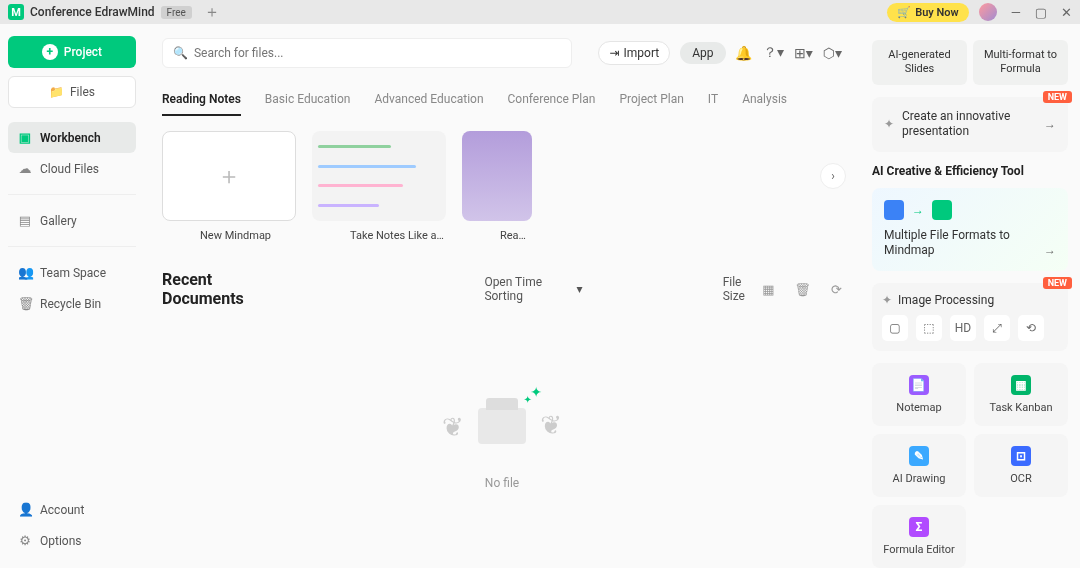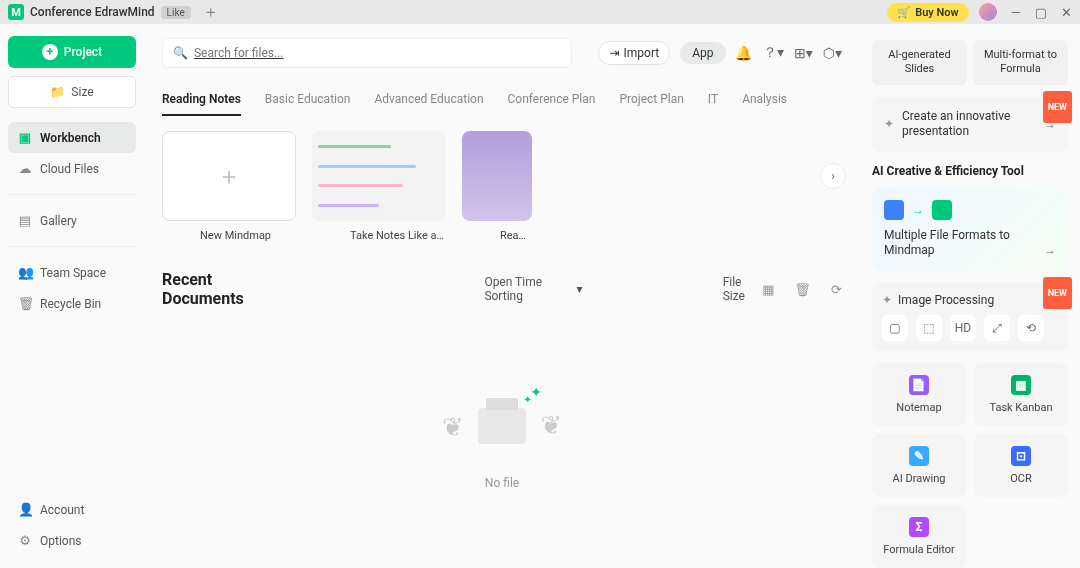--- a/index.html
+++ b/index.html
@@ -26,21 +26,21 @@
 .nav-item { display:flex;align-items:center;gap:8px;padding:8px 10px;border-radius:6px;color:#555;cursor:pointer;font-size:12px;}
 .nav-item.active { background:#e8eae9;color:#222;font-weight:600;}
 .nav-item .ico { width:14px;text-align:center;color:#888;font-size:13px;}
 .nav-item.active .ico { color:#00c97d;}
 .nav-divider { height:1px;background:#eee;margin:10px 0;}
 .sidebar-bottom { margin-top:auto; }
 
 .main { flex:1; background:#fafafa; padding: 14px 18px; overflow:hidden; display:flex;flex-direction:column;}
 .topbar { display:flex;align-items:center;gap:10px;}
 .search { flex:0 0 410px; height:30px; background:#fff;border:1px solid #eee;border-radius:6px;display:flex;align-items:center;padding:0 10px;color:#aaa;}
-.search input { border:none;outline:none;flex:1;font-size:12px;color:#333;text-decoration:underline;}
+.search input { border:none;outline:none;flex:1;font-size:12px;color:#333;}
 .topbar .spacer{flex:1;}
 .top-actions{display:flex;align-items:center;gap:10px;}
 .import-btn{display:flex;align-items:center;gap:4px;background:#fff;border:1px solid #e5e5e5;border-radius:14px;padding:4px 10px;cursor:pointer;font-size:12px;}
 .app-btn{background:#e8eae9;border-radius:14px;padding:4px 12px;cursor:pointer;font-size:12px;}
 .icon-btn{color:#666;cursor:pointer;font-size:14px;}
 
 .tabs{display:flex;gap:24px;margin-top:24px;border-bottom:1px solid transparent;}
 .tab{color:#888;padding-bottom:8px;cursor:pointer;font-size:12px;}
 .tab.active{color:#222;font-weight:600;border-bottom:2px solid #222;}
 
@@ -66,21 +66,21 @@
 .empty-illustration .leaf{position:absolute;color:#ccc;font-size:26px;}
 .empty-text{font-size:12px;color:#999;}
 
 .rightpane{width:220px;background:#fafafa;padding:16px 12px;overflow-y:auto;}
 .split-btn{display:flex;gap:6px;margin-bottom:12px;}
 .split-btn>div{flex:1;background:#f0f1f0;border-radius:6px;padding:8px 6px;text-align:center;font-size:11px;line-height:1.3;color:#333;cursor:pointer;}
 .ai-card{background:#f5f5f5;border-radius:8px;padding:12px;display:flex;align-items:center;gap:8px;position:relative;margin-bottom:12px;cursor:pointer;}
 .ai-card .ai-icon{color:#999;font-size:12px;}
 .ai-card .card-text{flex:1;font-size:12px;color:#333;line-height:1.3;}
 .ai-card .arrow{color:#666;font-size:12px;}
-.new-badge{position:absolute;top:-6px;right:-4px;background:#ff5f3e;color:#fff;font-size:9px;font-weight:700;padding:11px 5px;border-radius:3px;}
+.new-badge{position:absolute;top:-6px;right:-4px;background:#ff5f3e;color:#fff;font-size:9px;font-weight:700;padding:1px 5px;border-radius:3px;}
 .section-title{font-size:12px;font-weight:700;color:#222;margin-bottom:10px;}
 .format-card{background:linear-gradient(135deg,#eef7ff,#f5fff5);border-radius:8px;padding:12px;margin-bottom:12px;position:relative;cursor:pointer;}
 .format-icons{display:flex;align-items:center;gap:8px;margin-bottom:8px;}
 .format-icons .fi{width:20px;height:20px;border-radius:4px;}
 .format-card .card-text{font-size:12px;color:#333;line-height:1.3;}
 .format-card .arrow{position:absolute;right:12px;bottom:14px;color:#666;}
 .ip-card{background:#f5f5f5;border-radius:8px;padding:10px;margin-bottom:12px;position:relative;}
 .ip-title{display:flex;align-items:center;gap:6px;font-size:12px;color:#333;margin-bottom:8px;}
 .ip-tools{display:flex;gap:8px;}
 .ip-tool{width:26px;height:26px;background:#fff;border-radius:5px;display:flex;align-items:center;justify-content:center;color:#666;font-size:12px;cursor:pointer;}
@@ -92,21 +92,21 @@
 
 .mm-lines{position:absolute;inset:6px;display:flex;flex-direction:column;justify-content:space-around;}
 .mm-lines span{height:3px;border-radius:2px;}
 </style>
 </head>
 <body>
 
 <div class="titlebar">
   <div class="logo">M</div>
   <span class="title">Conference EdrawMind</span>
-  <span class="free-badge">Like</span>
+  <span class="free-badge">Free</span>
   <span class="new-tab">＋</span>
   <div class="spacer"></div>
   <div class="buy-now">
     <span>🛒</span>
     <span>Buy Now</span>
   </div>
   <div class="avatar"></div>
   <div class="win-controls">
     <span>—</span>
     <span>▢</span>
@@ -116,21 +116,21 @@
 
 <div class="app-body">
 
   <div class="sidebar">
     <button class="btn-create">
       <span class="plus-circle">+</span>
       <span>Project</span>
     </button>
     <button class="btn-open">
       <span>📁</span>
-      <span>Size</span>
+      <span>Files</span>
     </button>
 
     <div class="nav-section">
       <div class="nav-item active">
         <span class="ico">▣</span>
         <span>Workbench</span>
       </div>
       <div class="nav-item">
         <span class="ico">☁</span>
         <span>Cloud Files</span>

